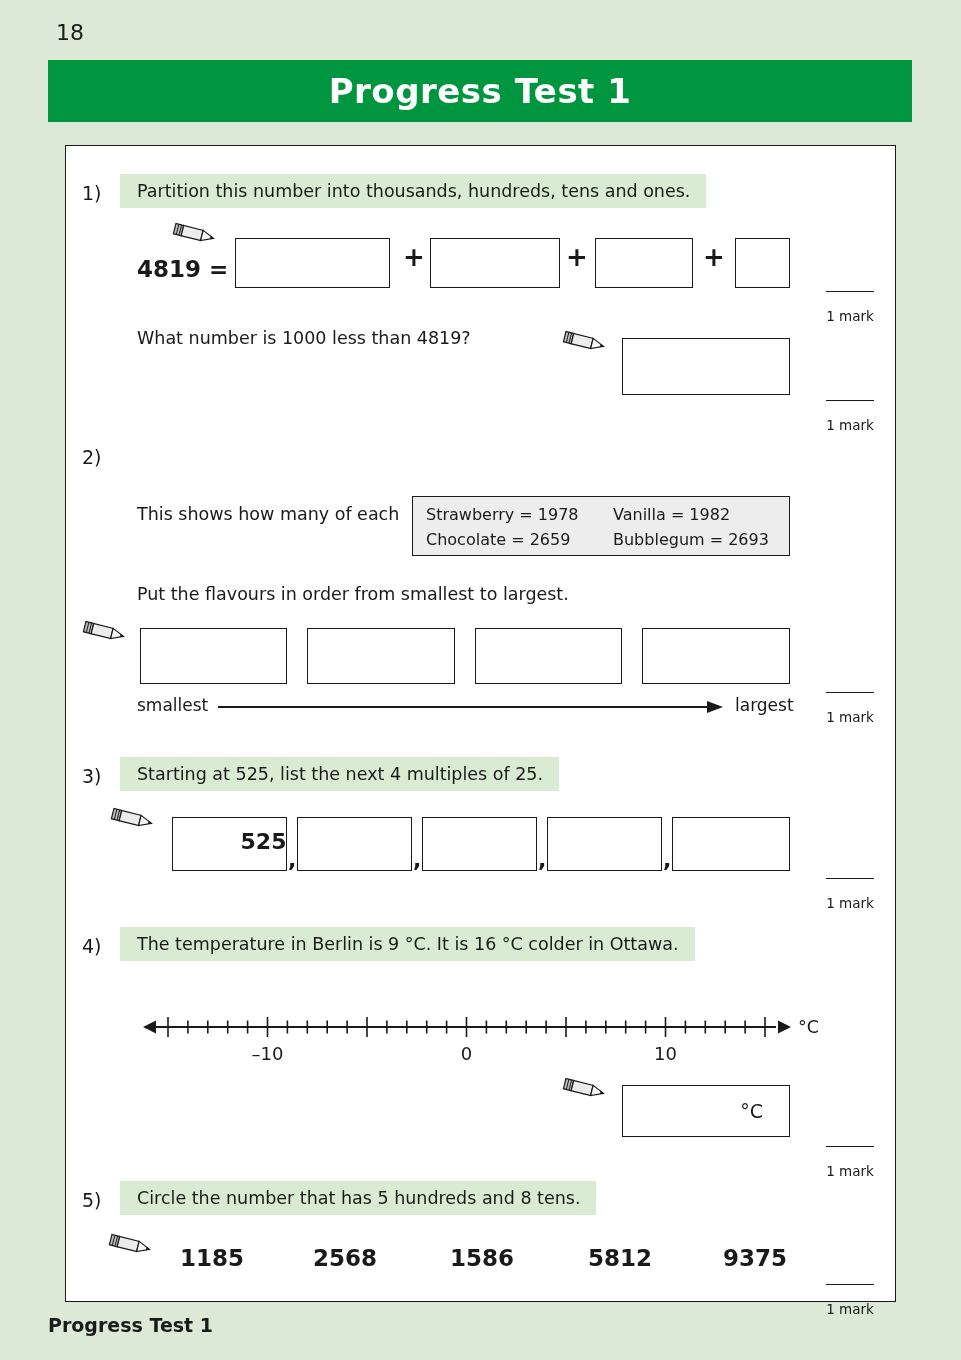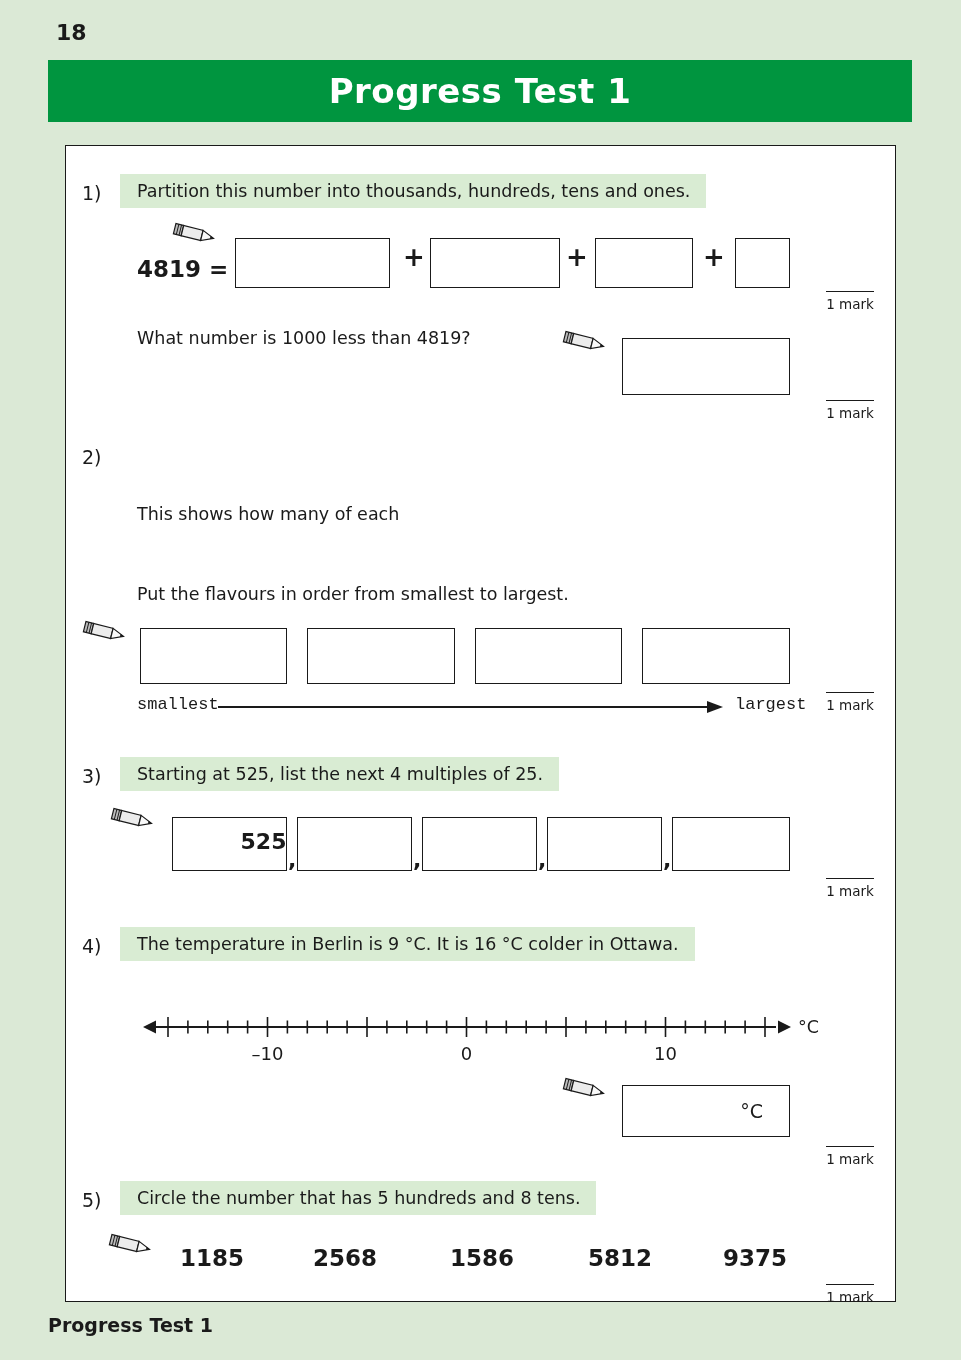--- a/index.html
+++ b/index.html
@@ -2,38 +2,38 @@
 <html><head>
 <meta charset="utf-8">
 <style>
   * { margin:0; padding:0; box-sizing:border-box; }
   html,body { background:#fff; }
   body { font-family:"DejaVu Sans", sans-serif; color:#1a1a1a; }
   .page { position:relative; width:961px; height:1360px; background:#dbe9d6; overflow:hidden; }
   .sheet { position:absolute; left:65px; top:145px; width:831px; height:1157px; background:#ffffff; border:1.7px solid #1a1a1a; }
   .banner { position:absolute; left:48px; top:60px; width:864px; height:62px; background:#00953f; display:flex; align-items:center; justify-content:center; }
   .banner .title { color:#ffffff; font-size:34px; font-weight:bold; letter-spacing:.5px; }
-  .pagenum { position:absolute; left:56px; top:20px; font-size:22px; font-weight:bold; }
+  .pagenum { position:absolute; left:56px; top:20px; font-size:22px; font-weight:normal; }
   .footer { position:absolute; left:48px; top:1314px; font-size:19px; font-weight:bold; }
   .q { position:absolute; left:0; width:961px; }
   .abs { position:absolute; }
   .qnum { position:absolute; font-size:19px; font-weight:500; }
   .hl { position:absolute; background:#d9ecd3; padding:7px 16px 7px 17px; font-size:17.5px; white-space:nowrap; }
   .txt { position:absolute; font-size:17.5px; white-space:nowrap; }
   .box { position:absolute; border:1.7px solid #1a1a1a; background:#fff; }
-  .mark { position:absolute; left:826px; width:48px; border-top:1.7px solid #1a1a1a; padding-top:4px; text-align:center; font-size:13.5px; }
+  .mark { position:absolute; left:826px; width:48px; border-top:1.7px solid #1a1a1a; padding-top:16px; text-align:center; font-size:13.5px; }
   .plus { position:absolute; font-size:26px; font-weight:600; }
   .pencil-icon { position:absolute; }
   .bignum { position:absolute; font-size:23px; font-weight:bold;margin-top:6px; }
   .databox { position:absolute; background:#ededed; border:1.4px solid #1a1a1a; }
   .databox span { position:absolute; font-size:16px; white-space:nowrap; }
   .boxed-value { position:absolute; font-size:22px; font-weight:bold; text-align:center;margin-left:34px; }
   .comma { position:absolute; font-size:22px; font-weight:600; }
   .unit-in { position:absolute; right:26px; top:50%; transform:translateY(-50%); font-size:19px; }
-  .small-label { position:absolute; font-size:17px; white-space:nowrap;font-family:Liberation Mono, monospace; }
+  .small-label { position:absolute; font-size:17px; white-space:nowrap; }
   .nl-unit { position:absolute; font-size:17.5px; }
 </style>
 </head>
 <body>
 
 <svg width="0" height="0" style="position:absolute" aria-hidden="true">
   <defs>
     <g id="pencil-shape">
       <g transform="rotate(14 23 14)">
         <rect x="2" y="8.5" width="8" height="10.5" fill="#bdbdbd" stroke="#1a1a1a" stroke-width="1.2"></rect>
@@ -79,20 +79,26 @@
       </svg>
     <div class="box" style="left:622px; top:168px; width:168px; height:57px"></div>
     <div class="mark" style="top:230px"><span>1 mark</span></div>
   </div>
 
   <div class="q" style="top:438px; height:300px">
     <span class="qnum" style="left:82px; top:8px">2)</span>
 
     <span class="txt" style="left:137px; top:66px">This shows how many of each</span>
 
+    <div class="databox" style="left:412px; top:58px; width:378px; height:60px">
+      <span style="left:13px; top:8px">Strawberry = 1978</span>
+      <span style="left:200px; top:8px">Vanilla = 1982</span>
+      <span style="left:13px; top:33px">Chocolate = 2659</span>
+      <span style="left:200px; top:33px">Bubblegum = 2693</span>
+    </div>
 
     <span class="txt" style="left:137px; top:146px">Put the flavours in order from smallest to largest.</span>
     <svg class="pencil-icon" style="left:82px; top:180px" width="46" height="28" viewBox="0 0 46 28">
         <use href="#pencil-shape"></use>
       </svg>
 
     <div class="box" style="left:140px; top:190px; width:147px; height:56px"></div>
     <div class="box" style="left:307px; top:190px; width:148px; height:56px"></div>
     <div class="box" style="left:475px; top:190px; width:147px; height:56px"></div>
     <div class="box" style="left:642px; top:190px; width:148px; height:56px"></div>

